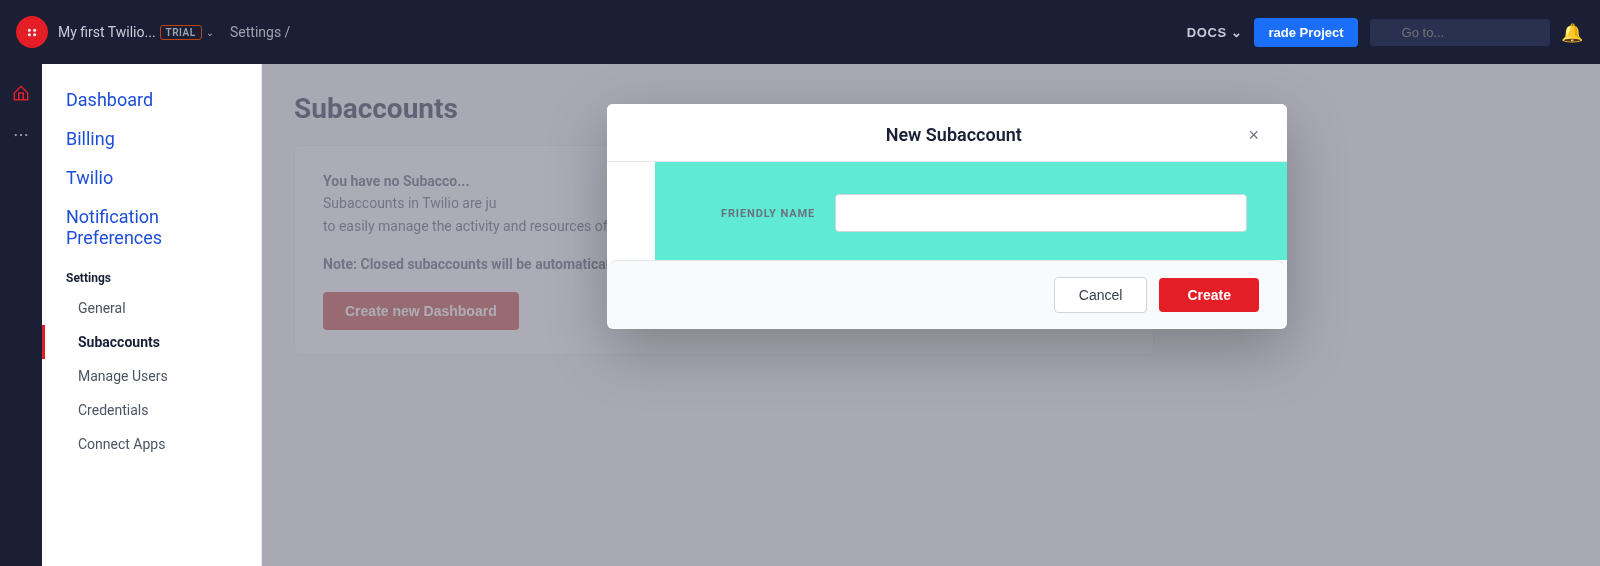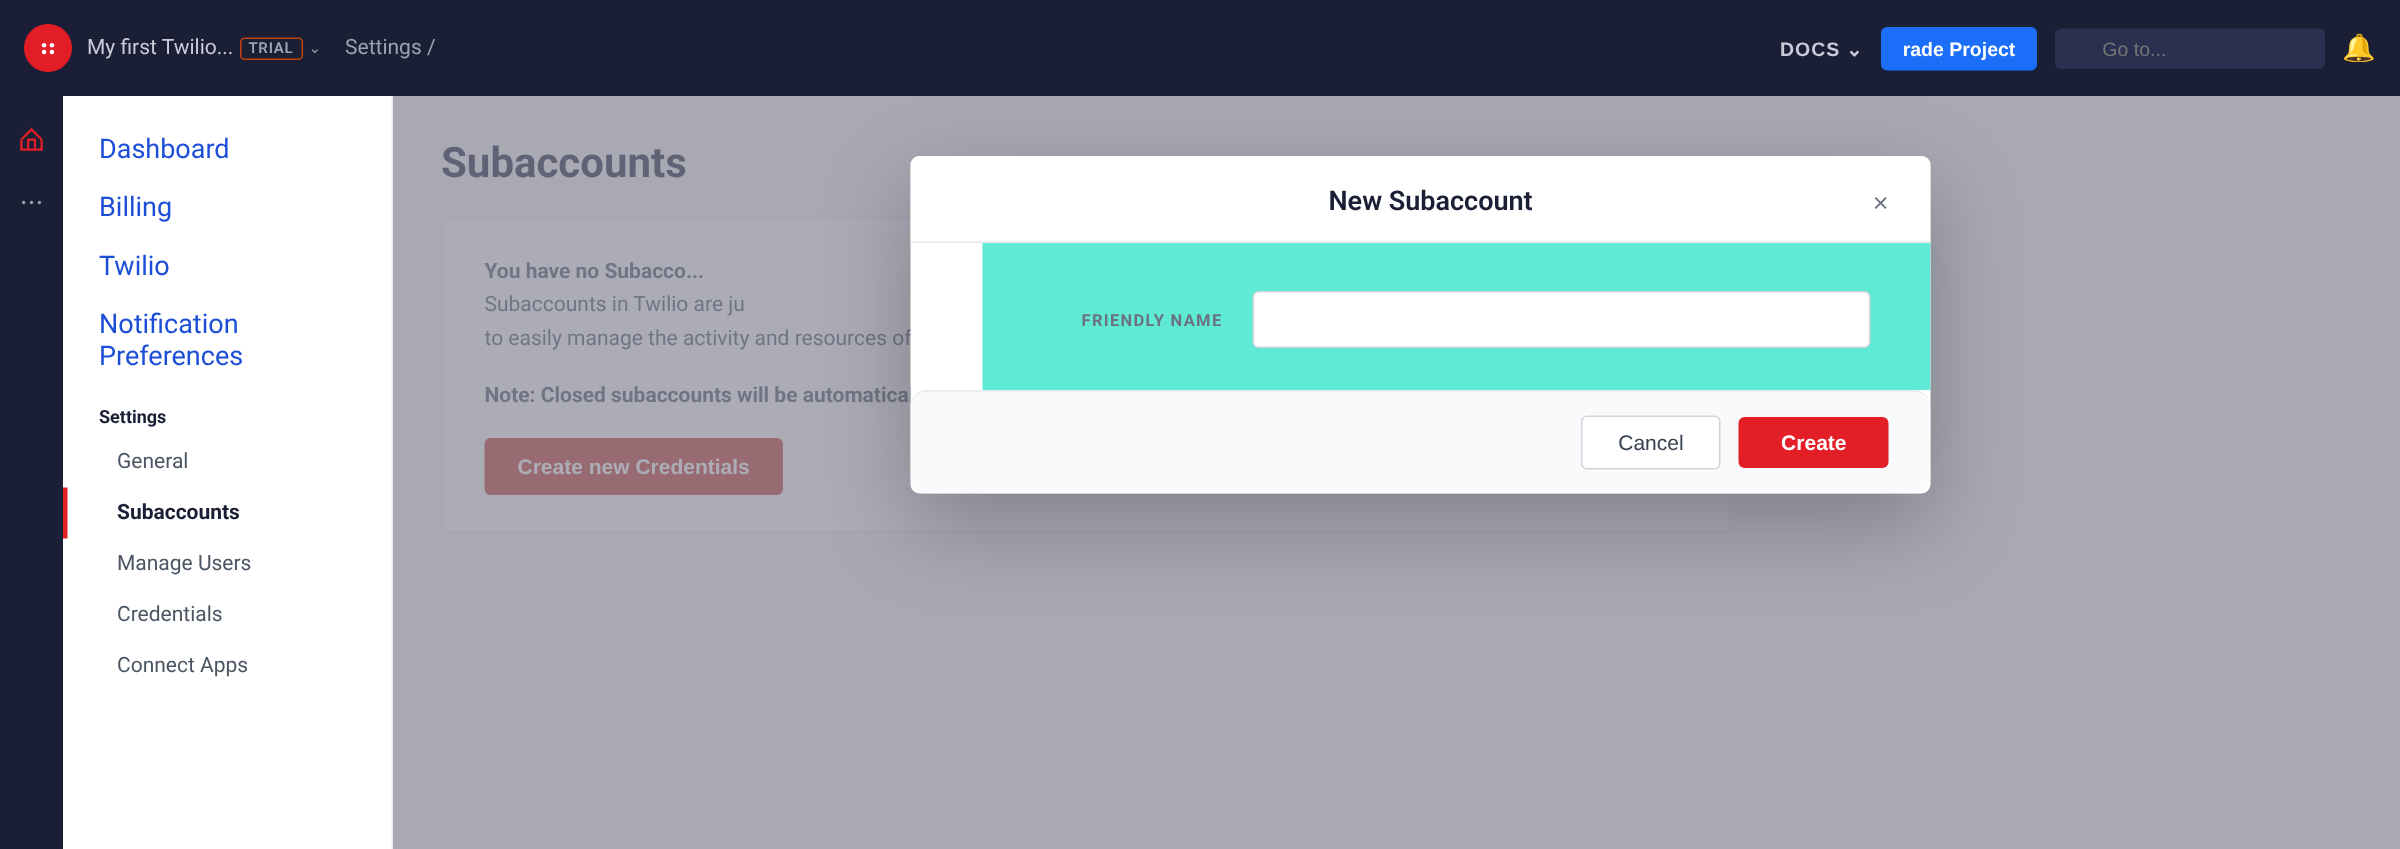--- a/index.html
+++ b/index.html
@@ -374,21 +374,21 @@
 
   <div class="content-area dimmed" style="position:relative;">
     <h1 class="page-title">Subaccounts</h1>
     <div class="subaccount-card">
       <p>
         <strong>You have no Subacco...</strong><br>
         Subaccounts in Twilio are ju&nbsp;&nbsp;&nbsp;&nbsp;&nbsp;&nbsp;&nbsp;&nbsp;&nbsp;&nbsp;&nbsp;&nbsp;&nbsp;&nbsp;&nbsp;&nbsp;&nbsp;&nbsp;&nbsp;&nbsp;&nbsp;&nbsp;&nbsp;&nbsp;&nbsp;&nbsp;&nbsp;&nbsp;&nbsp;&nbsp;&nbsp;&nbsp;&nbsp;&nbsp;&nbsp;ach of your customers' use of Twilio and keep it se from all the rest, allowing you to easily manage the activity and resources of each customer independently.
       </p>
       <p class="note-text">Note: Closed subaccounts will be automatically deleted 30 days after closure</p>
       <button class="create-btn">
-        <span>Create new Credentials</span>
+        <span>Create new Dashboard</span>
       </button>
     </div>
 
     <div class="modal-overlay">
       <div class="modal">
         <div class="modal-header">
           <div style="width:24px"></div>
           <span class="modal-title">New Subaccount</span>
           <button class="modal-close">
             <span>×</span>

